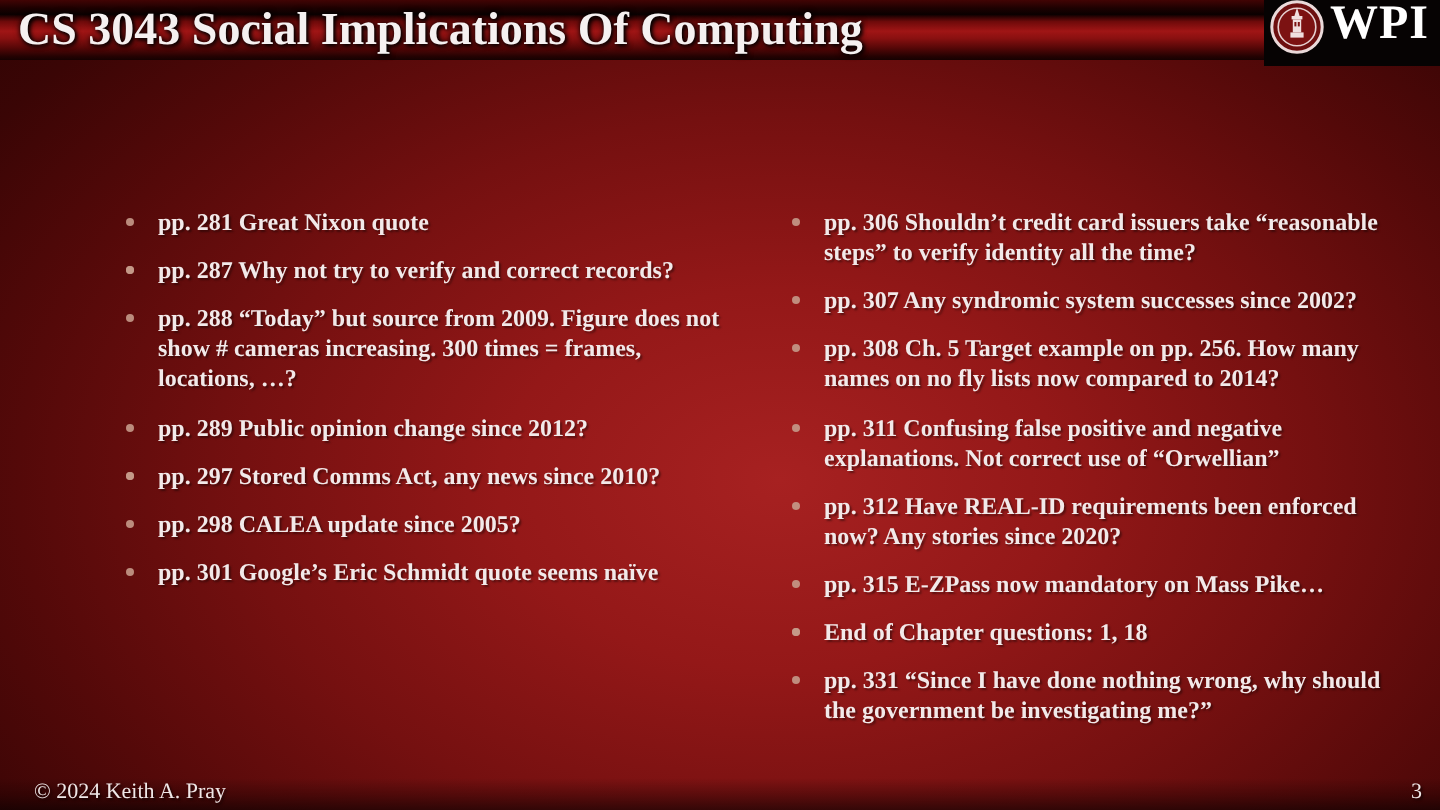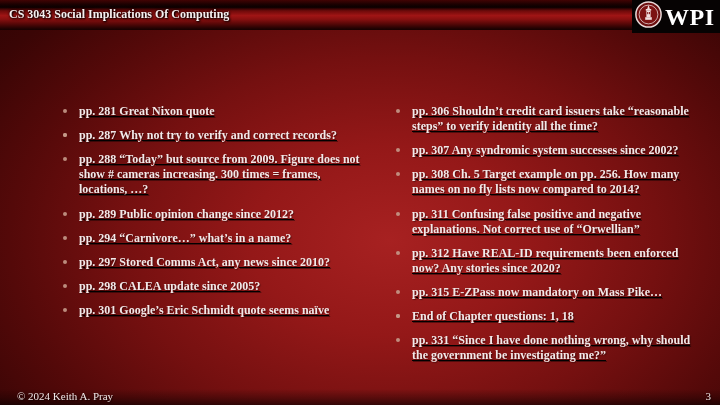--- a/index.html
+++ b/index.html
@@ -17,41 +17,41 @@
     pointer-events:none;
   }
   .topbar{
     position:absolute;top:0;left:0;right:0;height:30px;z-index:2;
     background:linear-gradient(180deg,
       #420404 0%, #1c0101 14%, #0a0000 24%, #6e0a0a 36%,
       #a01515 52%, #891010 64%, #550707 80%, #240202 94%, #150101 100%);
   }
   .course-title{
     position:absolute;left:9px;top:0;line-height:29px;
-    font-size:12px;font-weight:700;color:#f5f0f0;white-space:nowrap;
+    font-size:23px;font-weight:700;color:#f5f0f0;white-space:nowrap;
     text-shadow:1px 1px 2px #000,0 0 3px #000;
   }
   .logo{
     position:absolute;top:0;right:0;height:33px;width:88px;z-index:3;
-    background:#060303;display:flex;align-items:center;gap:3px;
+    background:#060303;display:flex;align-items:flex-start;gap:3px;
     padding:0 5px 0 3px;box-sizing:border-box;
   }
   .wpi-text{
     font-size:24px;font-weight:700;color:#ffffff;letter-spacing:.5px;line-height:1;
   }
   .slide-title{
     position:absolute;left:56px;top:46px;z-index:2;
     font-size:25px;font-weight:700;color:#fdfbfb;letter-spacing:.3px;
     text-shadow:1px 1px 2px rgba(0,0,0,.5);
   }
   .columns{
     position:absolute;left:60px;top:104px;right:20px;z-index:2;
     display:flex;gap:26px;
   }
-  ul.col{list-style:none;margin:0;padding:0;width:307px;text-decoration:underline;}
+  ul.col{list-style:none;margin:0;padding:0;width:307px;}
   ul.col li{
     position:relative;padding-left:19px;margin-bottom:9px;
     font-size:12px;line-height:1.26;font-weight:700;color:#f2e9e9;
     text-shadow:1px 1px 1px rgba(0,0,0,.4);
   }
   .dot{
     position:absolute;left:3px;top:5px;width:4px;height:4px;border-radius:50%;
     background:#c59a8a;opacity:.9;
   }
   .footer-copy{
@@ -89,21 +89,21 @@
   </div>
 
 
   <div class="columns">
     <ul class="col">
       <li><span class="dot"></span><span>pp. 281 Great Nixon quote</span></li>
       <li><span class="dot"></span></li>
       <li><span class="dot"></span><span>pp. 287 Why not try to verify and correct records?</span></li>
       <li><span class="dot"></span><span>pp. 288 “Today” but source from 2009. Figure does not show # cameras increasing. 300 times = frames, locations, …?</span></li>
       <li><span class="dot"></span><span>pp. 289 Public opinion change since 2012?</span></li>
-      <li><span class="dot"></span><span>pp. 294 “Carnivore…” what’s in a name?</span></li>
+      <li><span class="dot"></span></li>
       <li><span class="dot"></span><span>pp. 297 Stored Comms Act, any news since 2010?</span></li>
       <li><span class="dot"></span><span>pp. 298 CALEA update since 2005?</span></li>
       <li><span class="dot"></span><span>pp. 301 Google’s Eric Schmidt quote seems naïve</span></li>
     </ul>
     <ul class="col">
       <li><span class="dot"></span><span>pp. 306 Shouldn’t credit card issuers take “reasonable steps” to verify identity all the time?</span></li>
       <li><span class="dot"></span><span>pp. 307 Any syndromic system successes since 2002?</span></li>
       <li><span class="dot"></span><span>pp. 308 Ch. 5 Target example on pp. 256. How many names on no fly lists now compared to 2014?</span></li>
       <li><span class="dot"></span><span>pp. 311 Confusing false positive and negative explanations. Not correct use of “Orwellian”</span></li>
       <li><span class="dot"></span><span>pp. 312 Have REAL-ID requirements been enforced now? Any stories since 2020?</span></li>

